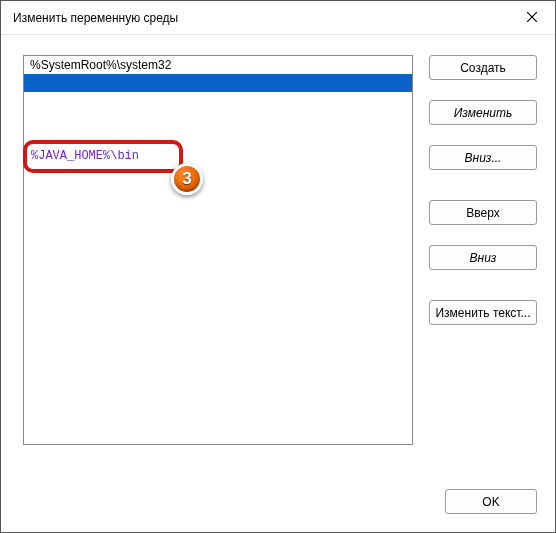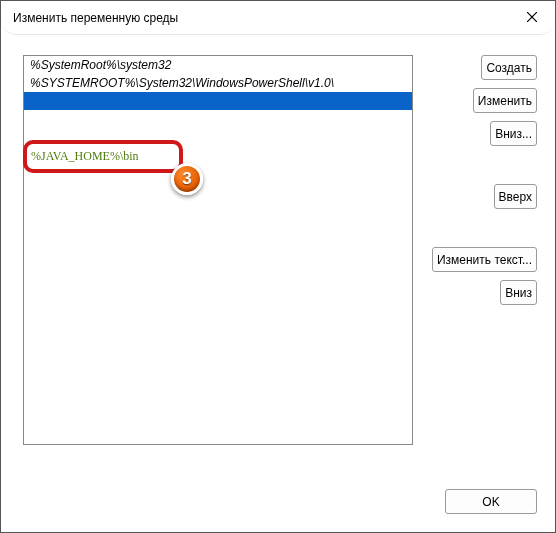--- a/index.html
+++ b/index.html
@@ -22,21 +22,20 @@
     display: flex;
     flex-direction: column;
   }
   .titlebar {
     height: 34px;
     display: flex;
     align-items: center;
     padding-left: 12px;
     border-bottom: 1px solid #e5e5e5;
     position: relative;
-    border-radius: 15px;
   }
   .title-text { font-size: 12px; color: #000; }
   .close-btn {
     position: absolute;
     right: 0; top: 0;
     width: 46px; height: 32px;
     display: flex; align-items: center; justify-content: center;
     font-size: 14px;
     cursor: default;
   }
@@ -56,39 +55,38 @@
     position: relative;
   }
   .list-item {
     height: 18px;
     line-height: 18px;
     padding: 0 6px;
     font-size: 12px;
     color: #000;
     white-space: nowrap;
     overflow: hidden;
-    font-style: italic;
   }
   .list-item.selected {
     background: #0a63c9;
     color: #fff;
   }
   .edit-field {
     position: absolute;
     left: 1px;
     top: 91px;
     width: 386px;
     height: 18px;
     border: none;
     outline: none;
     background: #fff;
-    font-family: Liberation Serif, serif;
+    font-family: Liberation Mono, monospace;
     font-size: 12px;
     padding: 0 6px;
-    color: #4d7c0f;
+    color: #6d28d9;
   }
   .highlight-ring {
     position: absolute;
     left: 22px;
     top: 105px;
     width: 160px;
     height: 33px;
     border: 4px solid #d01818;
     border-radius: 10px;
     pointer-events: none;
@@ -111,35 +109,34 @@
     align-items: center;
     justify-content: center;
     z-index: 6;
     text-shadow: 0 1px 1px rgba(0,0,0,0.5);
   }
   .side-buttons {
     margin-left: 16px;
     display: flex;
     flex-direction: column;
     width: 108px;
-    align-items: flex-end;
   }
   .btn {
     height: 25px;
     background: #fdfdfd;
     border: 1px solid #9a9a9a;
     border-radius: 3px;
     font-family: "Segoe UI", Tahoma, sans-serif;
     font-size: 12px;
     cursor: default;
     padding: 0 4px;
     white-space: nowrap;
   }
-  .gap-sm { margin-top: 8px; }
-  .gap-lg { margin-top: 38px; }
+  .gap-sm { margin-top: 20px; font-style: italic; }
+  .gap-lg { margin-top: 30px; }
   .footer {
     position: absolute;
     right: 18px;
     bottom: 18px;
     display: flex;
     gap: 10px;
     border-radius: 7px;
   }
   .footer .btn { width: 92px; }
 </style>
@@ -155,32 +152,31 @@
         <line x1="0" y1="0" x2="10" y2="10" stroke="#000" stroke-width="1.2"></line>
         <line x1="10" y1="0" x2="0" y2="10" stroke="#000" stroke-width="1.2"></line>
       </svg>
     </div>
   </div>
 
   <div class="client">
 
     <div class="listbox">
       <div class="list-item">%SystemRoot%\system32</div>
-      <div class="list-item">%SYSTEMROOT%\System32\WindowsPowerShell\v1.0\</div>
       <div class="list-item selected"></div>
       <input class="edit-field" type="text" value="%JAVA_HOME%\bin" style="">
     </div>
 
     <div class="side-buttons">
       <button class="btn">Создать</button>
       <button class="btn gap-sm">Изменить</button>
       <button class="btn gap-sm">Вниз...</button>
       <button class="btn gap-lg">Вверх</button>
+      <button class="btn gap-sm">Вниз</button>
       <button class="btn gap-lg">Изменить текст...</button>
-      <button class="btn gap-sm">Вниз</button>
     </div>
 
     <div class="highlight-ring"></div>
     <div class="badge">3</div>
 
     <div class="footer">
       <button class="btn">OK</button>
     </div>
 
   </div>

